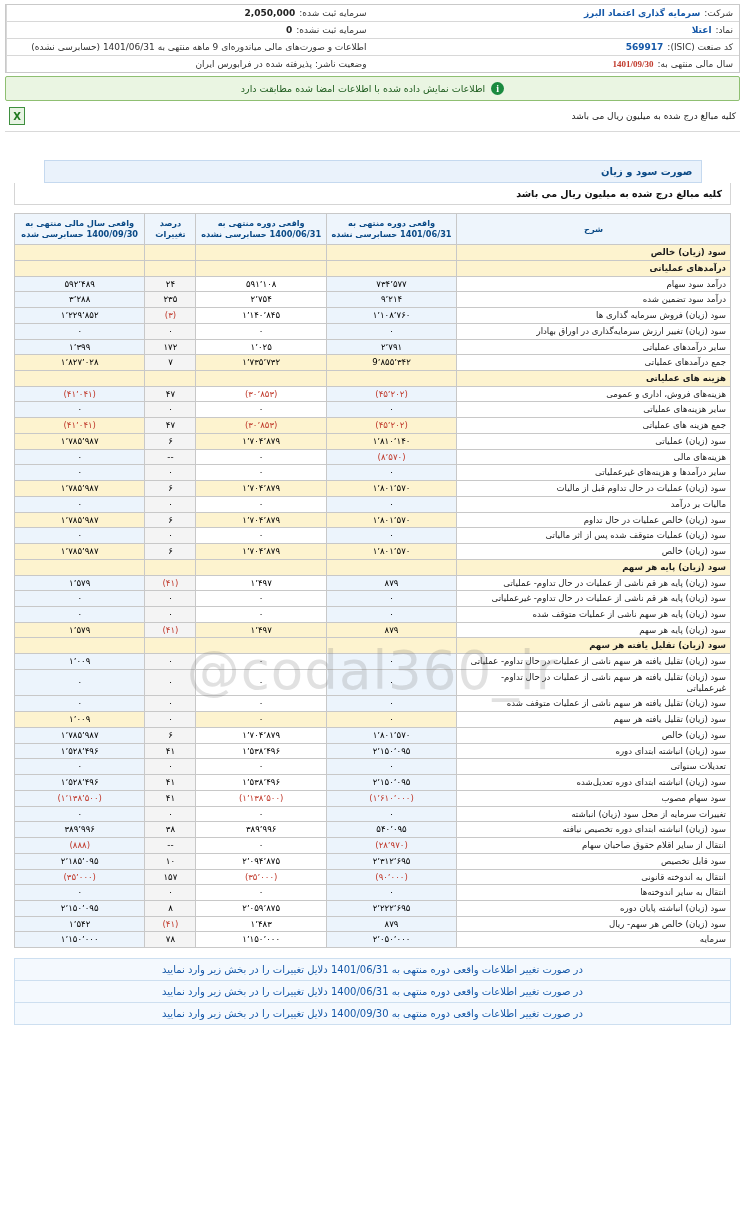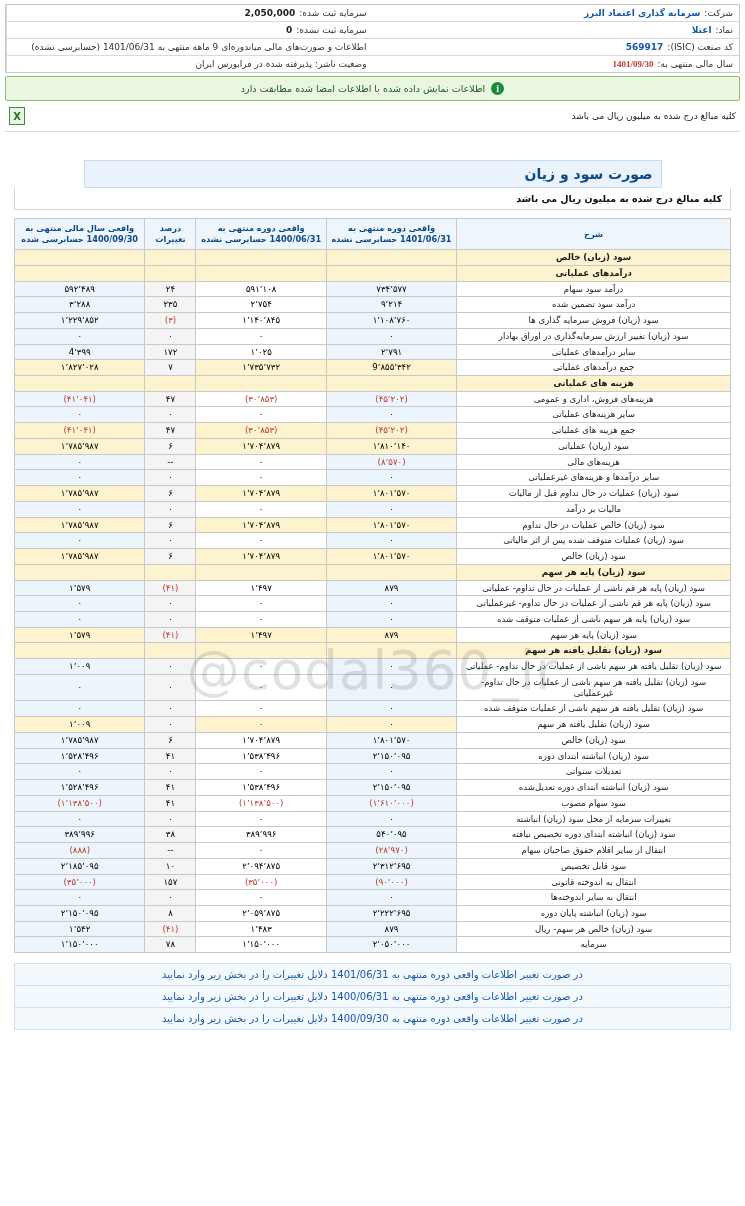--- a/index.html
+++ b/index.html
@@ -87,26 +87,26 @@
     border: 1px solid #3f8f3f;
     color: #1f7a1f;
     font-size: 10px;
     display: flex; align-items: center; justify-content: center;
     font-weight: bold;
   }
 
   
   .spacer { height: 28px; }
   .title-bar {
-    width: 578px;
+    width: 658px;
     margin: 0 auto;
     background: #eaf2fb;
     border: 1px solid #c5d9ef;
     color: #0b4a86;
-    font-size: 14px;
+    font-size: 10px;
     font-weight: bold;
     padding: 5px 8px;
     text-align: right;
   }
   .subtitle-bar {
     width: 717px;
     margin: 0 auto 8px auto;
     border: 1px solid #d5d5d5;
     border-top: none;
     background: #fff;
@@ -139,21 +139,21 @@
     text-align: center;
     padding: 4px 3px;
     line-height: 1.35;
   }
   th.c-desc { width: 252px; }
   th.c-a { width: 120px; }
   th.c-b { width: 120px; }
   th.c-pct { width: 47px; margin-top: 41px; }
   th.c-d { width: 120px; }
 
-  td.desc { text-align: center; color: #1a1a1a; }
+  td.desc { text-align: right; color: #1a1a1a; }
   td.num { text-align: center; font-family: "DejaVu Sans", sans-serif; }
 
   tr.section td {
     background: #fdf3cf;
     font-weight: bold;
     color: #1a1a1a;
   }
   tr.section td.num { background: #fdf3cf; }
 
   td.bg-blue  { background: #ecf4fc; }
@@ -302,21 +302,21 @@
         <td class="num bg-blue">٠</td>
         <td class="num bg-white">٠</td>
         <td class="num bg-grey">٠</td>
         <td class="num bg-blue">٠</td>
       </tr>
       <tr>
         <td class="desc bg-white">سایر درآمدهای عملیاتی</td>
         <td class="num bg-blue">۲٬۷۹۱</td>
         <td class="num bg-white">۱٬۰۲۵</td>
         <td class="num bg-grey">۱۷۲</td>
-        <td class="num bg-blue">4٬۳۹۹</td>
+        <td class="num bg-blue">۱٬۳۹۹</td>
       </tr>
       <tr>
         <td class="desc bg-white">جمع درآمدهای عملیاتی</td>
         <td class="num bg-yellow">9٬۸۵۵٬۳۴۲</td>
         <td class="num bg-yellow">۱٬۷۳۵٬۷۳۲</td>
         <td class="num bg-grey">۷</td>
         <td class="num bg-yellow">۱٬۸۲۷٬۰۲۸</td>
       </tr>
       <tr class="section">
         <td class="desc">هزینه های عملیاتی</td>

